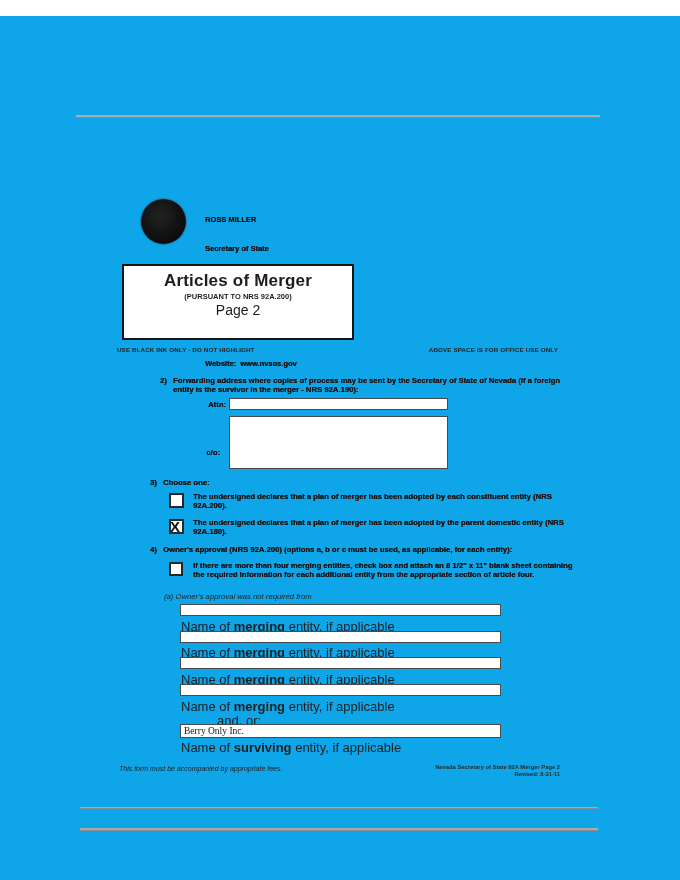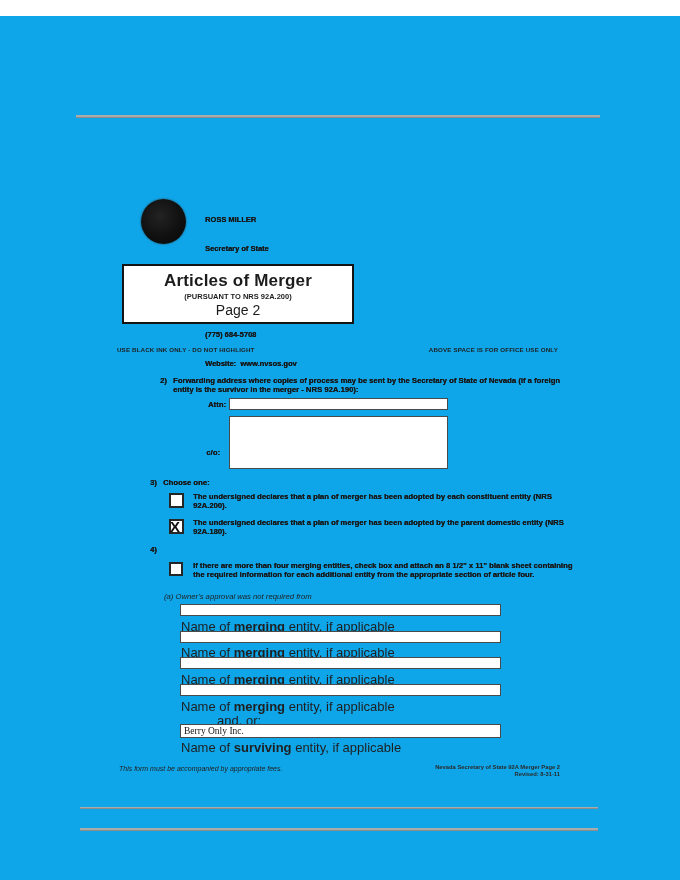--- a/index.html
+++ b/index.html
@@ -13,21 +13,21 @@
   .bottom-rule-1 { left:80px; top:791px; width:518px; height:2px; }
   .bottom-rule-2 { left:80px; top:812px; width:518px; height:3px; }
 
   .seal { left:141px; top:183px; width:45px; height:45px; border-radius:50%;
           background: radial-gradient(circle at 42% 38%, #232323 0%, #101010 55%, #070707 100%);
           box-shadow: 0 0 1px 1px rgba(60,60,60,0.35); }
 
   .agency { left:205px; top:180px; font-size:7.5px; font-weight:700; line-height:9.6px;
             white-space:pre; color:#181818; text-shadow:0.2px 0 0 currentColor; }
 
-  .title-box { left:122px; top:248px; width:232px; height:60px; border:2px solid #141414;
+  .title-box { left:122px; top:248px; width:232px; height:76px; border:2px solid #141414;
                text-align:center; padding-top:5px; background:#fff; }
   .tb-title { font-size:17px; font-weight:700; letter-spacing:0.2px; }
   .tb-sub   { font-size:7.5px; font-weight:700; margin-top:1px; }
   .tb-page  { font-size:14px; font-weight:400; margin-top:1px; }
 
   .instr { font-size:6.2px; font-weight:700; letter-spacing:0.15px; color:#1f1f1f; }
 
   .body-bold { font-size:7.7px; font-weight:700; line-height:9.3px; color:#191919;
                text-shadow:0.2px 0 0 currentColor; }
   .body-reg  { font-size:7.7px; font-weight:400; line-height:9.3px; color:#1f1f1f; }
@@ -93,20 +93,21 @@
     <span class="check-mark"></span>
   </div>
   <div class="abs body-bold" style="left:193px; top:476px; width:378px;">The undersigned declares that a plan of merger has been adopted by each constituent entity (NRS 92A.200).</div>
 
   <div class="abs checkbox" style="left:169px; top:503px; width:15px; height:15px;">
     <span class="check-mark">X</span>
   </div>
   <div class="abs body-bold" style="left:193px; top:502px; width:378px;">The undersigned declares that a plan of merger has been adopted by the parent domestic entity (NRS 92A.180).</div>
 
   <div class="abs body-bold" style="left:150px; top:529px;">4)</div>
+  <div class="abs body-bold" style="left:163px; top:529px; white-space:nowrap;">Owner's approval (NRS 92A.200) (options a, b or c must be used, as applicable, for each entity):</div>
 
   <div class="abs checkbox" style="left:169px; top:546px; width:14px; height:14px;">
     <span class="check-mark"></span>
   </div>
   <div class="abs body-bold" style="left:193px; top:545px; width:384px;">If there are more than four merging entities, check box and attach an 8 1/2" x 11" blank sheet containing the required information for each additional entity from the appropriate section of article four.</div>
 
   <div class="abs body-reg" style="left:164px; top:576px;font-style:italic;">(a) Owner's approval was not required from</div>
 
   <div class="abs inbox field-box" style="top:588px;">
     <span class="serif-val"></span>

